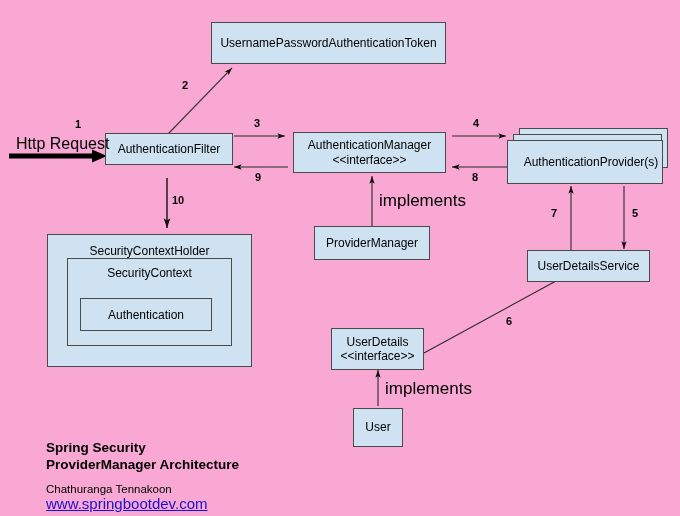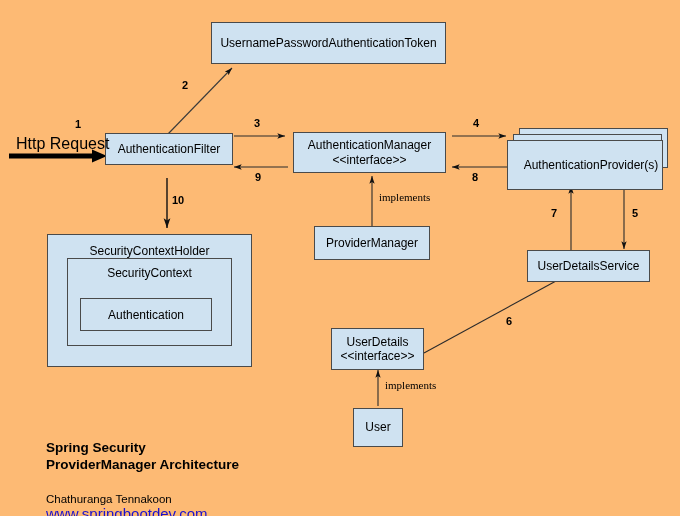--- a/index.html
+++ b/index.html
@@ -4,21 +4,21 @@
 <style>
   html, body {
     margin: 0;
     padding: 0;
     background: #ffffff;
   }
   #canvas {
     position: relative;
     width: 680px;
     height: 516px;
-    background: #fdba74;
+    background: #f9a8d4;
     font-family: "Liberation Sans", sans-serif;
     overflow: hidden;
   }
   svg#wires {
     position: absolute;
     left: 0;
     top: 0;
     width: 680px;
     height: 516px;
     pointer-events: none;
@@ -69,24 +69,24 @@
   .edge-label {
     position: absolute;
     font-size: 11px;
     font-weight: bold;
     color: #000;
     font-family: "Liberation Sans", sans-serif;
     white-space: nowrap;
   }
   .plain-label {
     position: absolute;
-    font-size: 11px;
+    font-size: 17px;
     font-weight: normal;
     color: #000;
-    font-family: Liberation Serif, serif;
+    font-family: Liberation Sans, sans-serif;
     white-space: nowrap;
   }
   .req-label {
     position: absolute;
     font-size: 16px;
     color: #000;
     font-family: "Liberation Sans", sans-serif;
     white-space: nowrap;
   }
   .title-block {
@@ -96,21 +96,21 @@
     font-family: "Liberation Sans", sans-serif;
   }
   .title-line {
     font-size: 13.5px;
     font-weight: bold;
     color: #000;
     line-height: 1.25;
     white-space: nowrap;
   }
   .author {
-    margin-top: 19px;
+    margin-top: 9px;
     font-size: 11.5px;
     color: #000;
     white-space: nowrap;
   }
   .site {
     font-size: 15px;
     color: #1a10cf;
     text-decoration: underline;
     white-space: nowrap;
     cursor: pointer;
@@ -189,21 +189,21 @@
     <span>AuthenticationFilter</span>
   </div>
 
   <div class="node" style="left:293px; top:132px; width:153px; height:41px;">
     <span>AuthenticationManager</span>
     <span class="line2">&lt;&lt;interface&gt;&gt;</span>
   </div>
 
   <div class="stack-shadow" style="left:519px; top:128px; width:149px; height:40px;"></div>
   <div class="stack-shadow" style="left:513px; top:134px; width:149px; height:40px;"></div>
-  <div class="node" style="left:507px; top:140px; width:156px; height:50px;padding-left:12px;">
+  <div class="node" style="left:507px; top:140px; width:156px; height:44px;padding-left:12px;">
     <span>AuthenticationProvider(s)</span>
   </div>
 
   <div class="node" style="left:314px; top:226px; width:116px; height:34px;">
     <span>ProviderManager</span>
   </div>
 
   <div class="node" style="left:527px; top:250px; width:123px; height:32px;">
     <span>UserDetailsService</span>
   </div>

